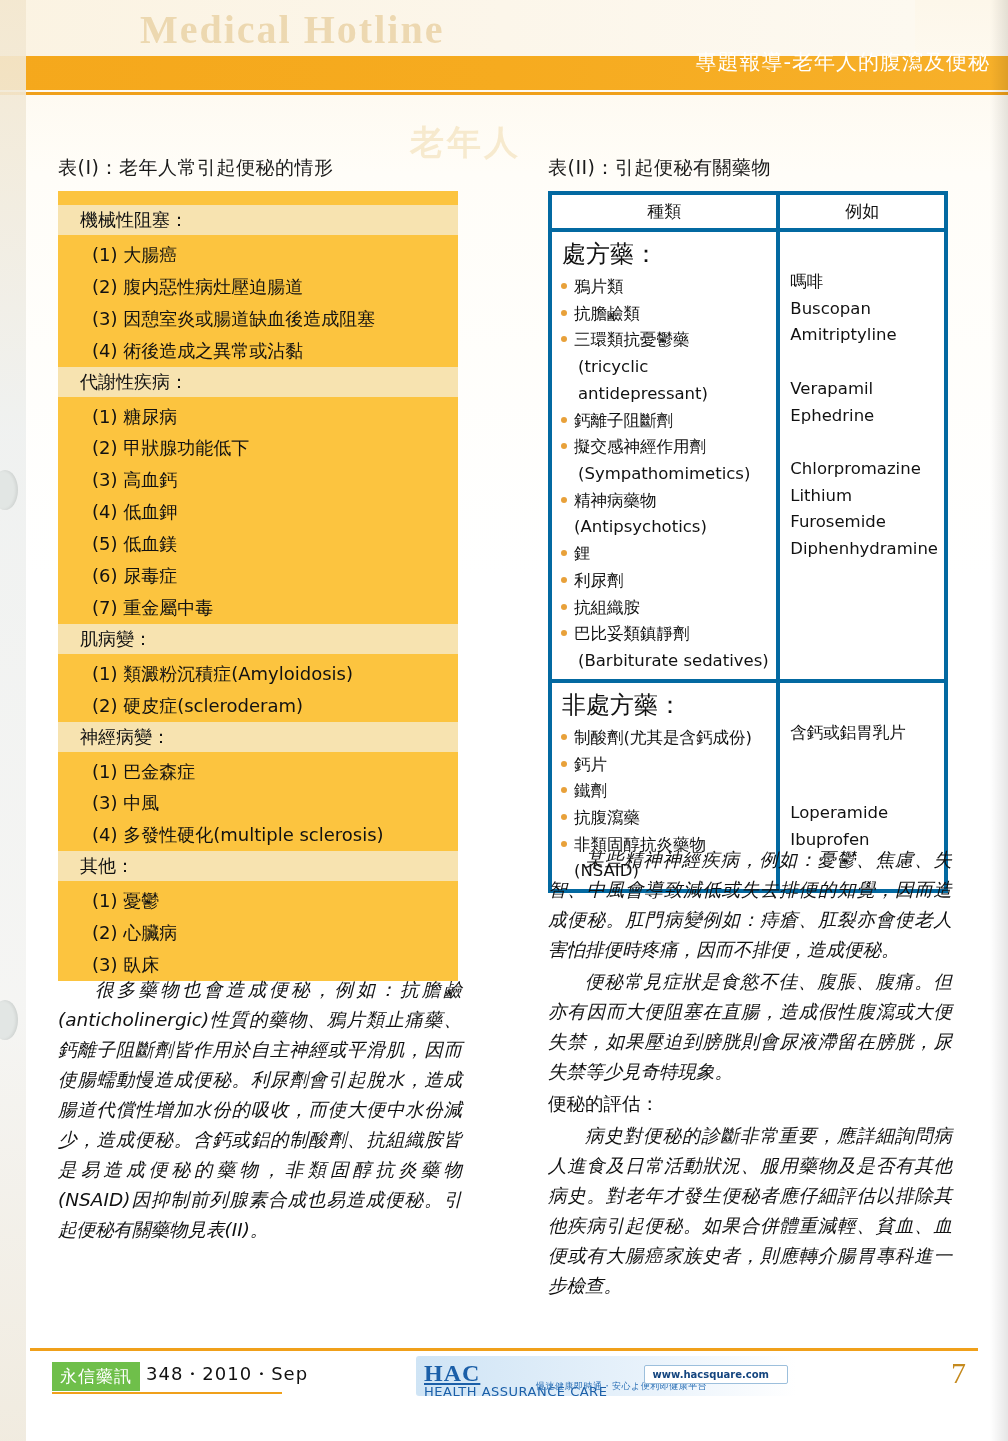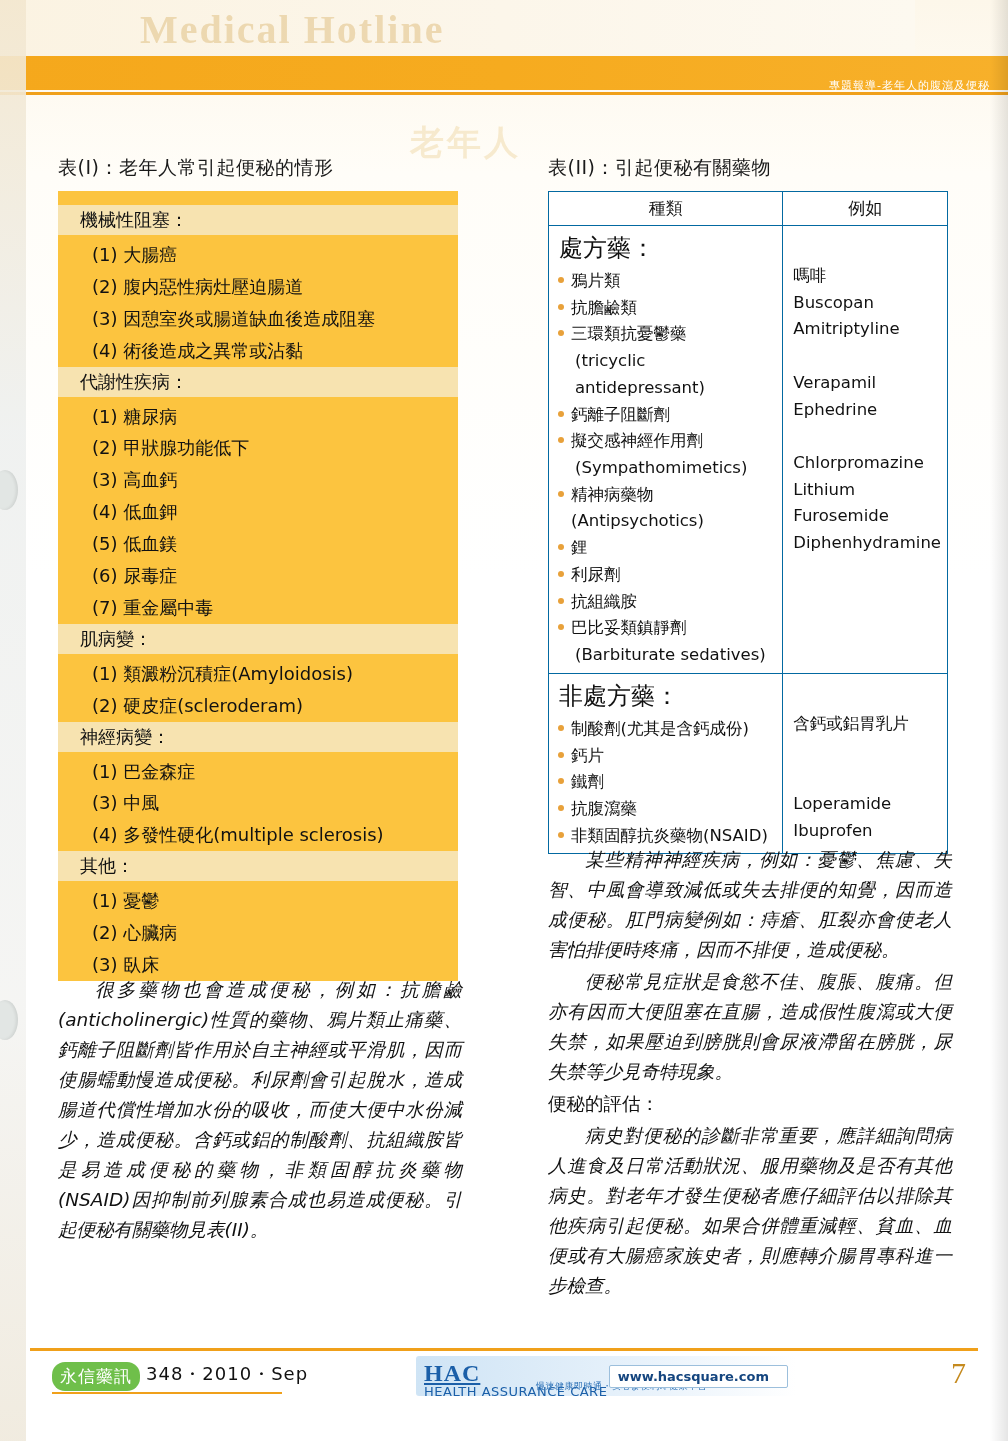--- a/index.html
+++ b/index.html
@@ -35,23 +35,23 @@
     letter-spacing: 2px;
     opacity: 0.75;
   }
   .orange-band {
     position: absolute;
     left: 0; top: 56px; width: 1008px; height: 34px;
     background: linear-gradient(to right, #f5a81c 0%, #f6ab1f 50%, #f7b02a 100%);
   }
   .band-text {
     position: absolute;
-    right: 18px; top: 78px;
+    right: 18px; top: 48px;
     color: #ffffff;
-    font-size: 11px;
+    font-size: 21px;
     letter-spacing: 1px;
   }
   .band-underline {
     position: absolute;
     left: 0; top: 92px; width: 1008px; height: 3px;
     background: #f0a01a;
   }
   .left-strip {
     position: absolute;
     left: 0; top: 0; width: 26px; height: 1441px;
@@ -115,21 +115,21 @@
     line-height: 1.55;
   }
 
   
   table.tbl2 {
     border-collapse: collapse;
     width: 400px;
     background: #ffffff;
   }
   table.tbl2 th, table.tbl2 td {
-    border: 1px solid #0369a1;
+    border: 4px solid #0369a1;
     font-size: 17px;
     color: #111;
     vertical-align: top;
     padding: 4px 6px;
   }
   table.tbl2 th {
     font-weight: normal;
     text-align: center;
     padding: 5px 0;
   }
@@ -197,21 +197,20 @@
     background: #f0a01a;
   }
   .footer-badge {
     position: absolute;
     left: 52px; top: 1362px;
     background: #6fbf4a;
     color: #fff;
     font-size: 17px;
     padding: 3px 8px;
     letter-spacing: 1px;
-    border-radius: 13px;
   }
   .footer-issue {
     position: absolute;
     left: 146px; top: 1362px;
     font-size: 18px;
     color: #111;
     letter-spacing: 1px;
   }
   .footer-line {
     position: absolute;
@@ -248,21 +247,21 @@
     font-size: 9px;
     color: #2a6fb5;
     letter-spacing: 0.5px;
   }
   .hac-url {
     position: absolute;
     right: 8px; top: 9px;
     background: #ffffff;
     border: 1px solid #9cbfdc;
     border-radius: 2px;
-    font-size: 13px;
+    font-size: 10px;
     color: #14457f;
     padding: 3px 18px 3px 8px;
     font-weight: bold;
   }
   .page-num {
     position: absolute;
     right: 42px; top: 1356px;
     font-family: "Liberation Serif", "DejaVu Serif", serif;
     font-size: 30px;
     color: #c58a1e;

